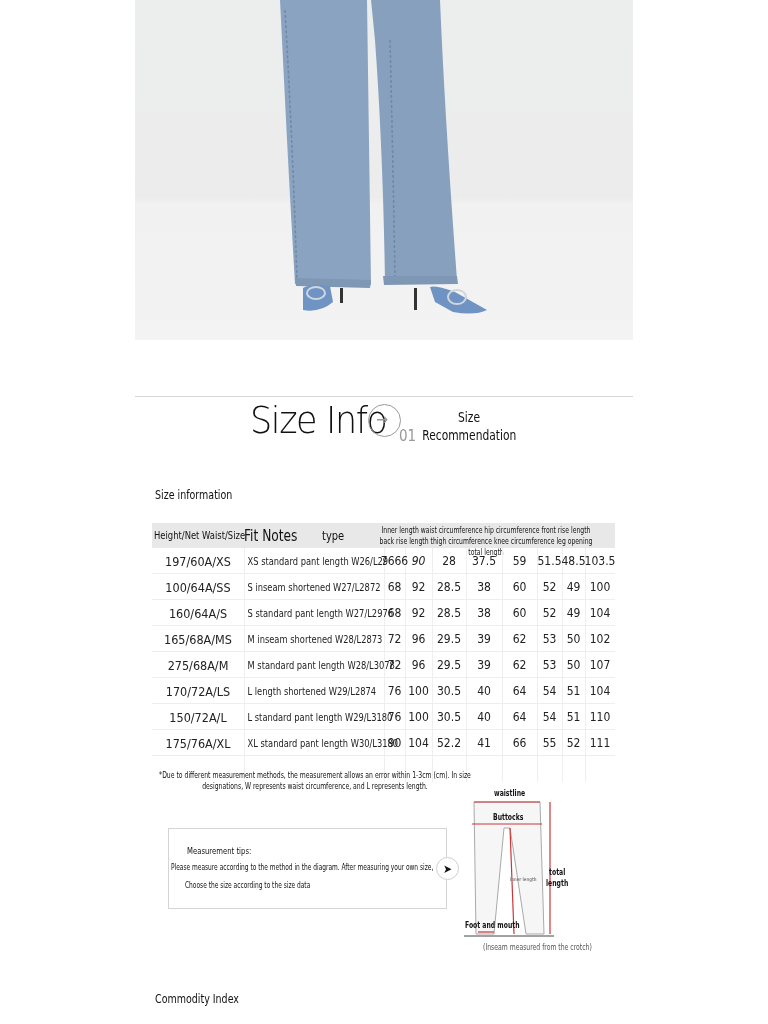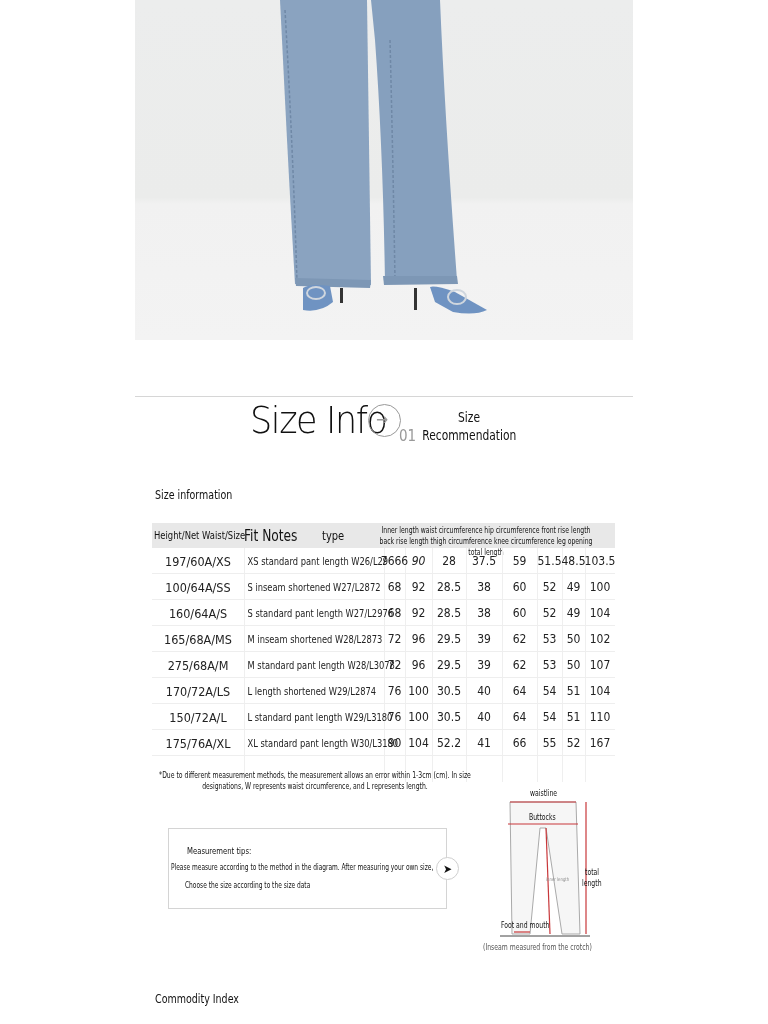--- a/index.html
+++ b/index.html
@@ -42,21 +42,21 @@
 
   
   .tips { position: absolute; left: 168px; top: 828px; width: 279px; height: 81px; border: 1px solid #d4d4d4; }
   .tips-title { position: absolute; left: 18px; top: 17px; font-size: 9px; color: #111; transform: scaleX(0.85); transform-origin: left; }
   .tips-line1 { position: absolute; left: 2px; top: 34px; font-size: 8px; color: #111; white-space: nowrap; transform: scaleX(0.82); transform-origin: left; }
   .tips-line2 { position: absolute; left: 16px; top: 52px; font-size: 8px; color: #111; white-space: nowrap; transform: scaleX(0.82); transform-origin: left; }
   .tips-btn { position: absolute; left: 436px; top: 857px; width: 23px; height: 23px; border-radius: 50%; border: 1px solid #cfcfcf; background: #fff;
               display: flex; align-items: center; justify-content: center; font-size: 12px; color: #111; }
 
   
-  .diagram { position: absolute; left: 490px; top: 788px; width: 120px; height: 168px; }
+  .diagram { position: absolute; left: 454px; top: 788px; width: 120px; height: 168px; font-weight: bold; }
   .dlabel { position: absolute; font-size: 8px; color: #111; white-space: nowrap; transform: scaleX(0.85); transform-origin: left; }
   .dlabel-small { font-size: 5px; color: #888; }
   .dcaption { position: absolute; left: 483px; top: 943px; font-size: 8px; color: #555; white-space: nowrap; transform: scaleX(0.85); transform-origin: left; }
 </style>
 </head>
 <body>
 
 <div class="photo">
   <svg width="498" height="340" viewBox="0 0 498 340">
 
@@ -194,21 +194,21 @@
       <div class="tr">
         <div class="td td-hw">175/76A/XL</div>
         <div class="td td-note">XL standard pant length W30/L3180</div>
         <div class="td " style="left: 232px; width: 21px;">90</div>
         <div class="td " style="left: 253px; width: 27px;">104</div>
         <div class="td " style="left: 280px; width: 34px;">52.2</div>
         <div class="td " style="left: 314px; width: 36px;">41</div>
         <div class="td " style="left: 350px; width: 35px;">66</div>
         <div class="td " style="left: 385px; width: 25px;">55</div>
         <div class="td " style="left: 410px; width: 23px;">52</div>
-        <div class="td " style="left: 433px; width: 30px;">167</div>
+        <div class="td " style="left: 433px; width: 30px;">111</div>
       </div>
     </div>
 </div>
 
 <div class="footnote">*Due to different measurement methods, the measurement allows an error within 1-3cm (cm). In size designations, W represents waist circumference, and L represents length.</div>
 
 <div class="tips">
   <div class="tips-title">Measurement tips:</div>
   <div class="tips-line1">Please measure according to the method in the diagram. After measuring your own size,</div>
   <div class="tips-line2">Choose the size according to the size data</div>

